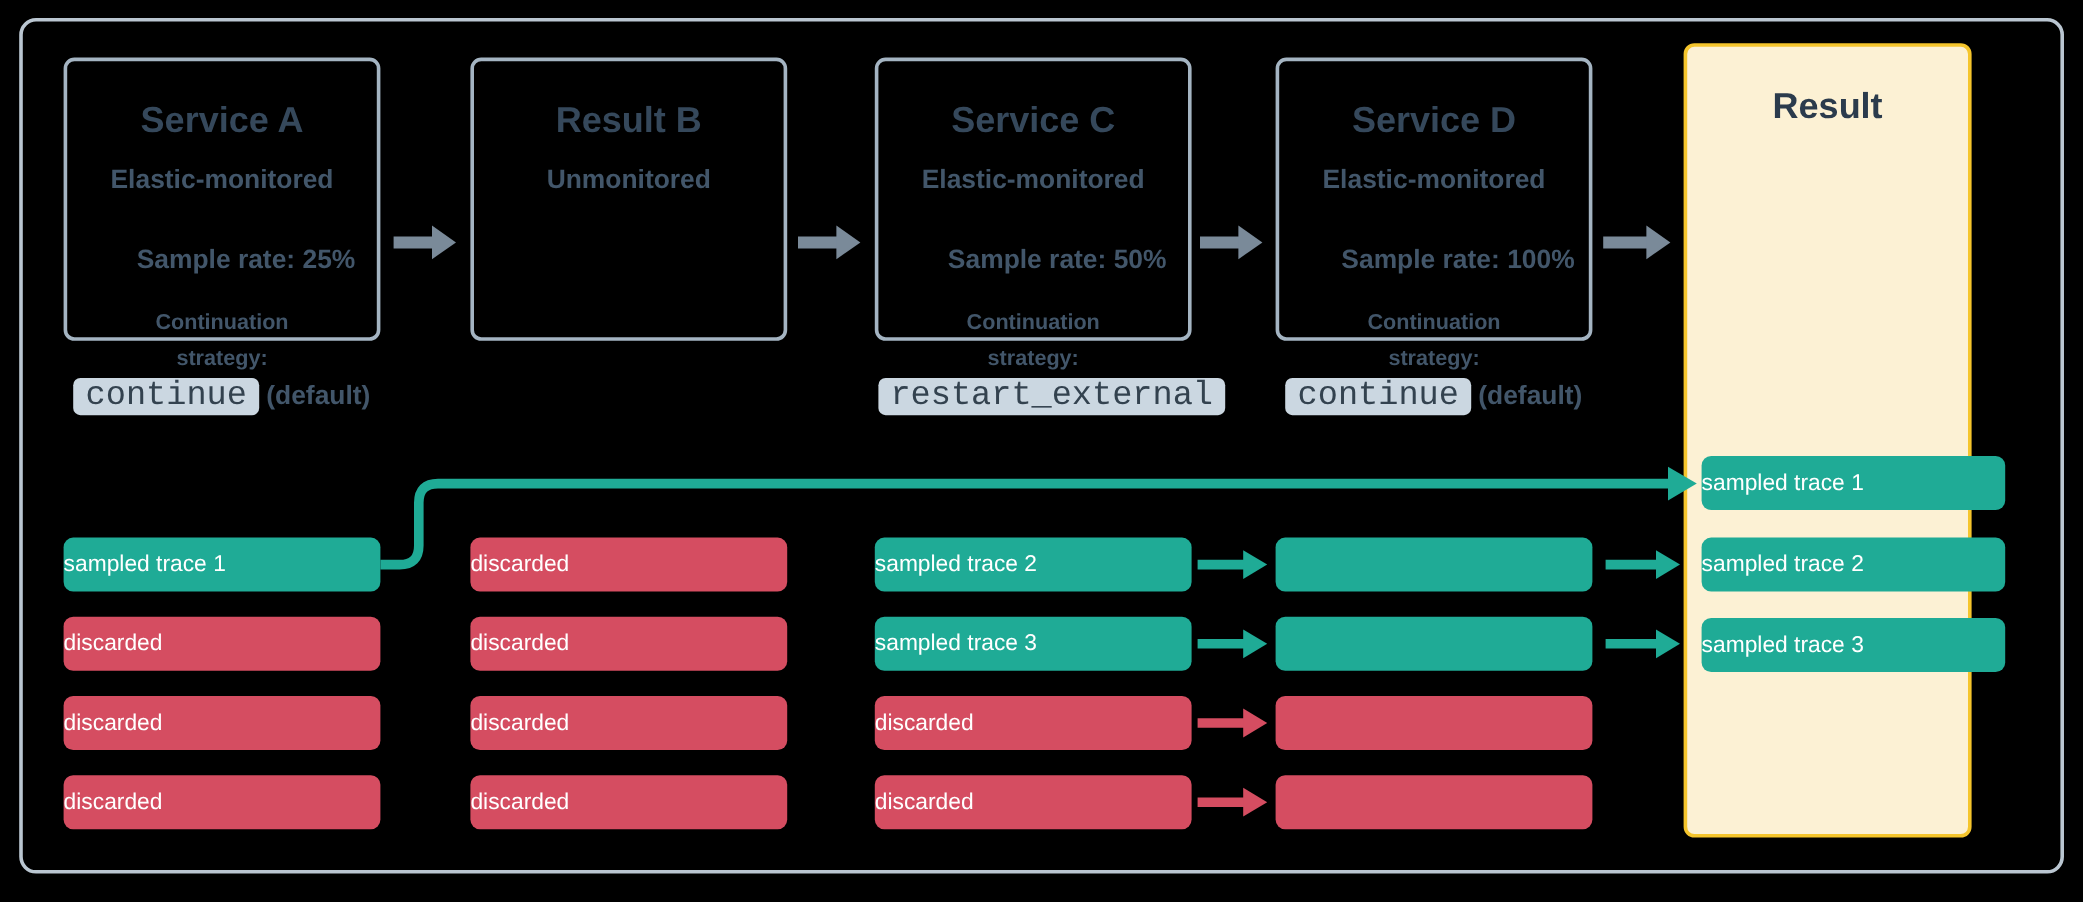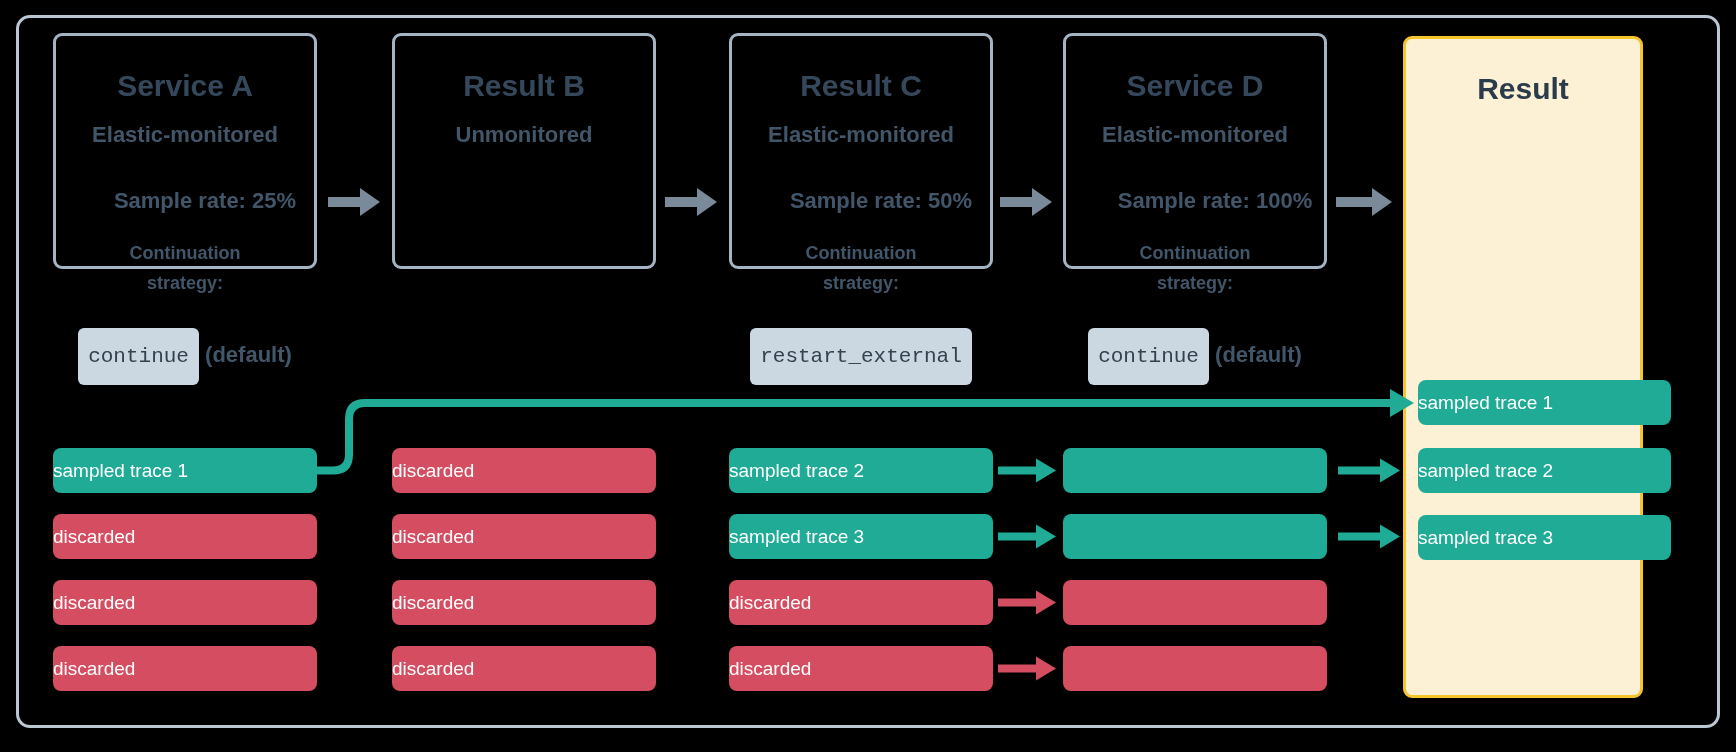--- a/index.html
+++ b/index.html
@@ -1,38 +1,38 @@
 <!DOCTYPE html>
 <html style="--sampled: #1FAB96; --discarded: #D54D61; --frame_border: #BAC6D1; --box_border: #A4B4C2; --result_border: #F5C52C; --result_fill: #FCF1D4; --arrow_gray: #7A8A99; --title_text: #35485B; --result_title: #2B3B4C; --body_text: #42566A; --badge_bg: #CBD7E1; --badge_text: #33424F; --chip_text: #FFFFFF;"><head>
 <meta charset="utf-8">
 <style>
   html,body{margin:0;padding:0;background:#000;overflow:hidden;}
   *{box-sizing:border-box;font-family:"Liberation Sans","DejaVu Sans",sans-serif;}
   .stage{position:relative;width:1736px;height:752px;background:#000;}
   .outer-frame{position:absolute;left:16px;top:15px;width:1704px;height:713px;
     border:3px solid var(--frame_border);border-radius:14px;}
-  .service-box{position:absolute;top:33px;width:264px;height:236px;
+  .service-box{position:absolute;top:48px;width:264px;height:236px;
     border:3px solid var(--box_border);border-radius:9px;}
   .result-box{position:absolute;left:1403px;top:36px;width:240px;height:662px;
     border:3px solid var(--result_border);border-radius:9px;background:var(--result_fill);}
   .box-title{position:absolute;left:0;right:0;top:33px;text-align:center;
     font-size:30px;font-weight:700;color:var(--title_text);}
   .result-title{color:var(--result_title);}
   .box-subtitle{position:absolute;left:0;right:0;top:86px;text-align:center;
     font-size:22px;font-weight:700;color:var(--body_text);}
   .box-sample{position:absolute;left:0;right:0;top:152px;text-align:center;
     font-size:22px;font-weight:700;color:var(--body_text);padding-left:40px;}
   .box-strategy{position:absolute;left:50%;top:202px;transform:translateX(-50%);
     width:180px;text-align:center;line-height:30px;
     font-size:18px;font-weight:700;color:var(--body_text);}
   .box-badge-row{position:absolute;left:0;right:0;top:264px;text-align:center;
     font-size:22px;font-weight:700;color:var(--body_text);white-space:nowrap;}
   .code-badge{display:inline-block;background:var(--badge_bg);color:var(--badge_text);
     font-family:"Liberation Mono","DejaVu Sans Mono",monospace;font-weight:400;
-    font-size:21px;padding:17px 10px;border-radius:6px;margin-top:28px;}
+    font-size:28px;padding:0 10px;border-radius:6px;}
   .chip{position:absolute;border-radius:8px;color:var(--chip_text);
     font-size:19px;font-weight:400;text-align:left;}
   .arrows-layer{position:absolute;left:0;top:0;width:1736px;height:752px;pointer-events:none;}
 </style>
 </head>
 <body>
 
 <div class="stage">
   <div class="outer-frame"></div>
 
@@ -51,21 +51,21 @@
     <div class="box-title">Result B</div>
     <div class="box-subtitle">Unmonitored</div>
 
     <div class="box-badge-row">
       
       
     </div>
   </div>
 
   <div class="service-box" style="left:729px">
-    <div class="box-title">Result C</div>
+    <div class="box-title">Service C</div>
     <div class="box-subtitle">Elastic-monitored</div>
     <div class="box-sample">Sample rate: 50%</div>
     <div class="box-strategy">Continuation strategy:</div>
     <div class="box-badge-row">
       <code class="code-badge">restart_external</code>
       
     </div>
   </div>
 
   <div class="service-box" style="left:1063px">

